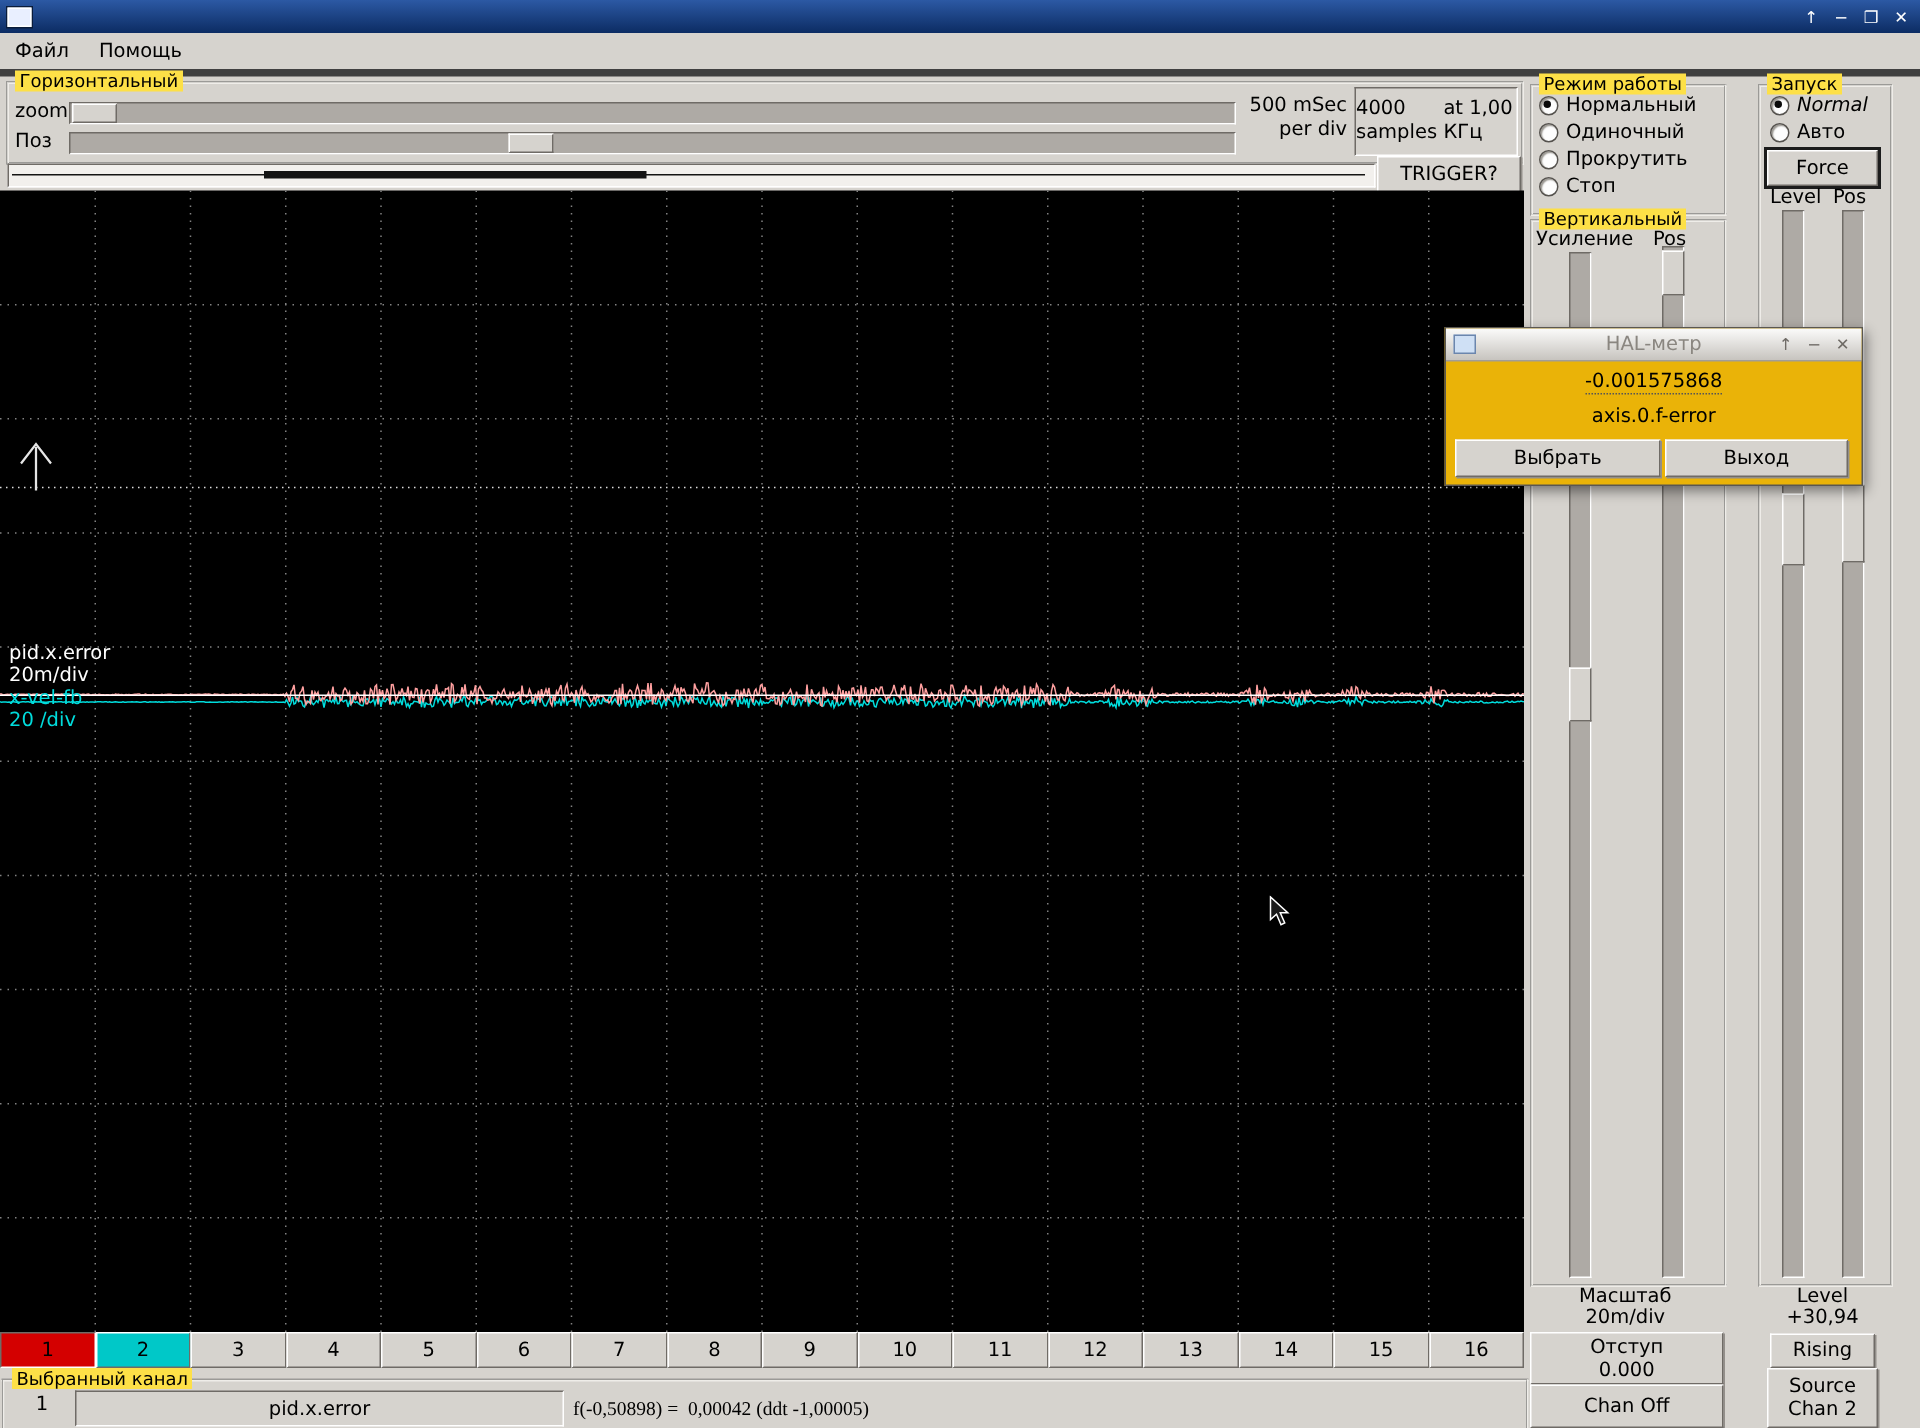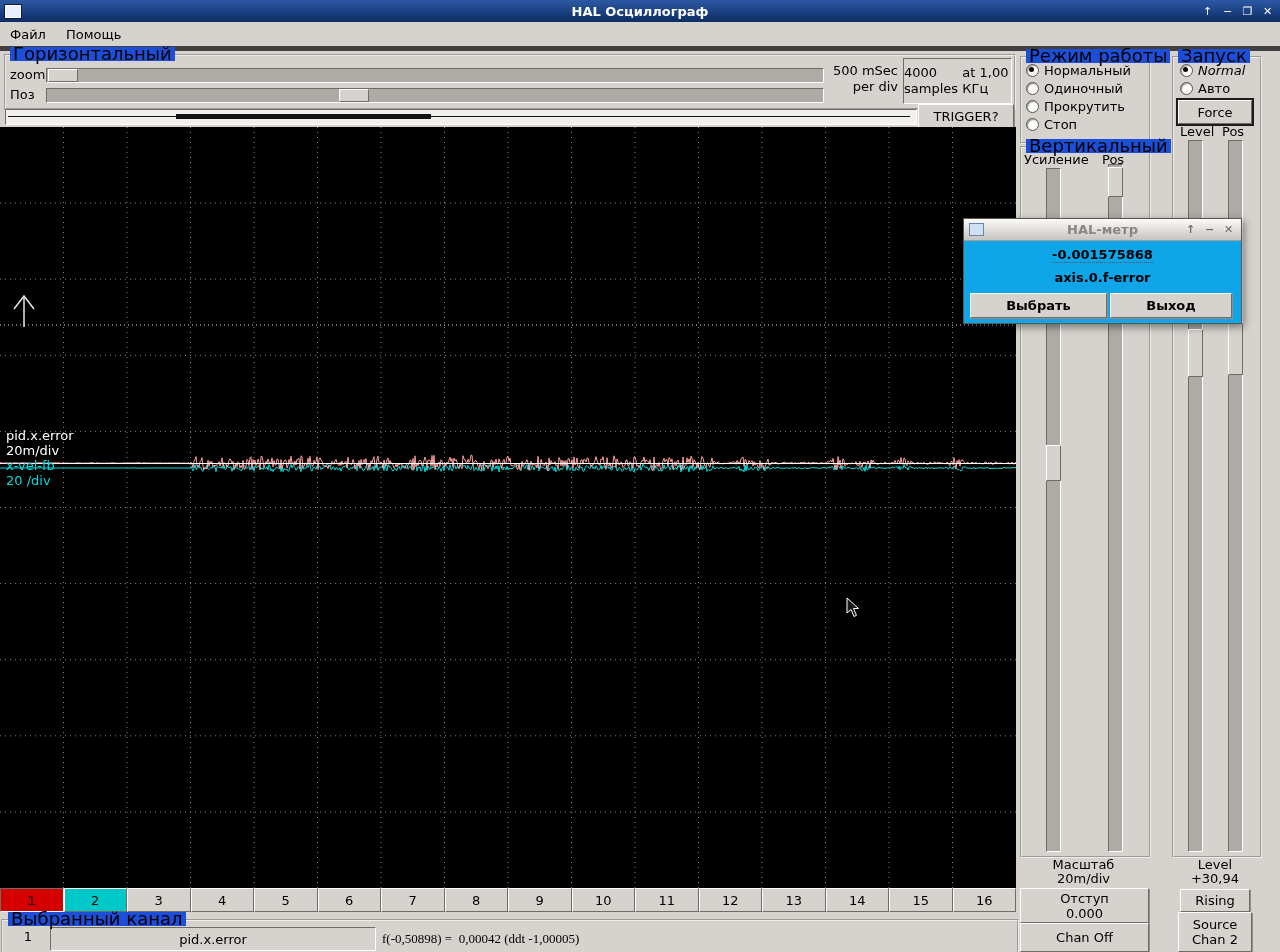--- a/index.html
+++ b/index.html
@@ -13,59 +13,58 @@
   .titlebar .title{position:absolute;left:0;right:0;text-align:center;font-weight:bold;font-size:13px;}
   .tb-icon{width:14px;height:11px;margin-left:5px;background:#e9efff;border:1px solid #fff;
            box-shadow:0 0 0 1px #0a1c3a;z-index:1;}
   .tb-btns{margin-left:auto;display:flex;gap:3px;padding-right:4px;z-index:1;}
   .tb-btn{width:17px;height:16px;display:flex;align-items:center;justify-content:center;font-size:11px;color:#fff;}
   .menubar{left:0;top:22px;width:1280px;height:24px;display:flex;align-items:center;
            border-bottom:5px solid #404040;background:#d6d3ce;}
   .menu-item{padding:3px 10px;}
   
   .frame{border:2px groove #efede9;}
-  .frame-label{position:absolute;background:#1d4ed8;padding:0 3px;font-size:18px;line-height:14px;z-index:2;white-space:nowrap;}
+  .frame-label{position:absolute;background:#fde047;padding:0 3px;font-size:12px;line-height:14px;z-index:2;white-space:nowrap;}
   .bevel-in{background:#d6d3ce;border:1px solid;border-color:#6f6b66 #ffffff #ffffff #6f6b66;}
   .btn{display:flex;align-items:center;justify-content:center;background:#d6d3ce;
        border:1px solid;border-color:#ffffff #6f6b66 #6f6b66 #ffffff;box-shadow:1px 1px 0 #938f8a;font-size:13px;}
   .btn-col{flex-direction:column;line-height:15px;}
   .trough{background:#aeaaa5;border:1px solid;border-color:#6f6b66 #ffffff #ffffff #6f6b66;position:absolute;}
   .handle{position:absolute;background:#d6d3ce;border:1px solid;border-color:#ffffff #6f6b66 #6f6b66 #ffffff;}
   .radio-row{position:absolute;display:flex;align-items:center;gap:5px;white-space:nowrap;}
   .radio{width:11px;height:11px;border-radius:50%;background:#fdfdfd;border:1px solid #55524e;
          box-shadow:inset 1px 1px 1px #9a9791;position:relative;flex:0 0 auto;}
   .radio.checked::after{content:"";position:absolute;left:2px;top:2px;width:5px;height:5px;border-radius:50%;background:#0a0a0a;}
   
   .scope{left:0;top:127px;width:1016px;height:761px;background:#000;}
   .scope-label{position:absolute;font-size:13px;line-height:14px;z-index:3;}
   
   .chanbar{left:0;top:888px;width:1016px;height:24px;display:flex;}
   .chan-btn{flex:1;display:flex;align-items:center;justify-content:center;font-size:13px;background:#d6d3ce;
             border:1px solid;border-color:#ffffff #6f6b66 #6f6b66 #ffffff;}
   .chan-btn.sunken{border-color:#6f6b66 #ffffff #ffffff #6f6b66;}
   
-  .win{box-shadow:2px 3px 8px rgba(0,0,0,.45);border:1px solid #5a5751;background:#0ea5e9;z-index:10;font-weight:bold;}
+  .win{box-shadow:2px 3px 8px rgba(0,0,0,.45);border:1px solid #5a5751;background:#eab308;z-index:10;}
   .win-titlebar{height:21px;background:linear-gradient(#fbfbfa,#c7c4bf);display:flex;align-items:center;
                 border-bottom:1px solid #a19d98;position:relative;}
   .win-title{position:absolute;left:0;right:0;text-align:center;color:#8a8680;font-size:13px;}
   .win-icon{width:13px;height:11px;margin-left:5px;background:#cfe0f5;border:1px solid #6b86ad;z-index:1;}
   .win-btns{margin-left:auto;display:flex;gap:6px;padding-right:6px;z-index:1;}
   .win-btn{color:#6f6b66;font-size:11px;width:13px;text-align:center;}
   .mono{font-family:Liberation Serif, serif;}
   .pre{white-space:pre;}
   .ctr{display:flex;align-items:center;justify-content:center;}
   .txt-c{text-align:center;}
   .txt-r{text-align:right;}
 </style>
 </head>
 <body>
 
 <div class="abs titlebar">
   <span class="tb-icon"></span>
-  <span class="title">HAL Осциллограф</span>
   <span class="tb-btns">
     <span class="tb-btn">↑</span>
     <span class="tb-btn">−</span>
     <span class="tb-btn">❐</span>
     <span class="tb-btn">✕</span>
   </span>
 </div>
 
 <div class="abs menubar">
   <span class="menu-item">Файл</span>

